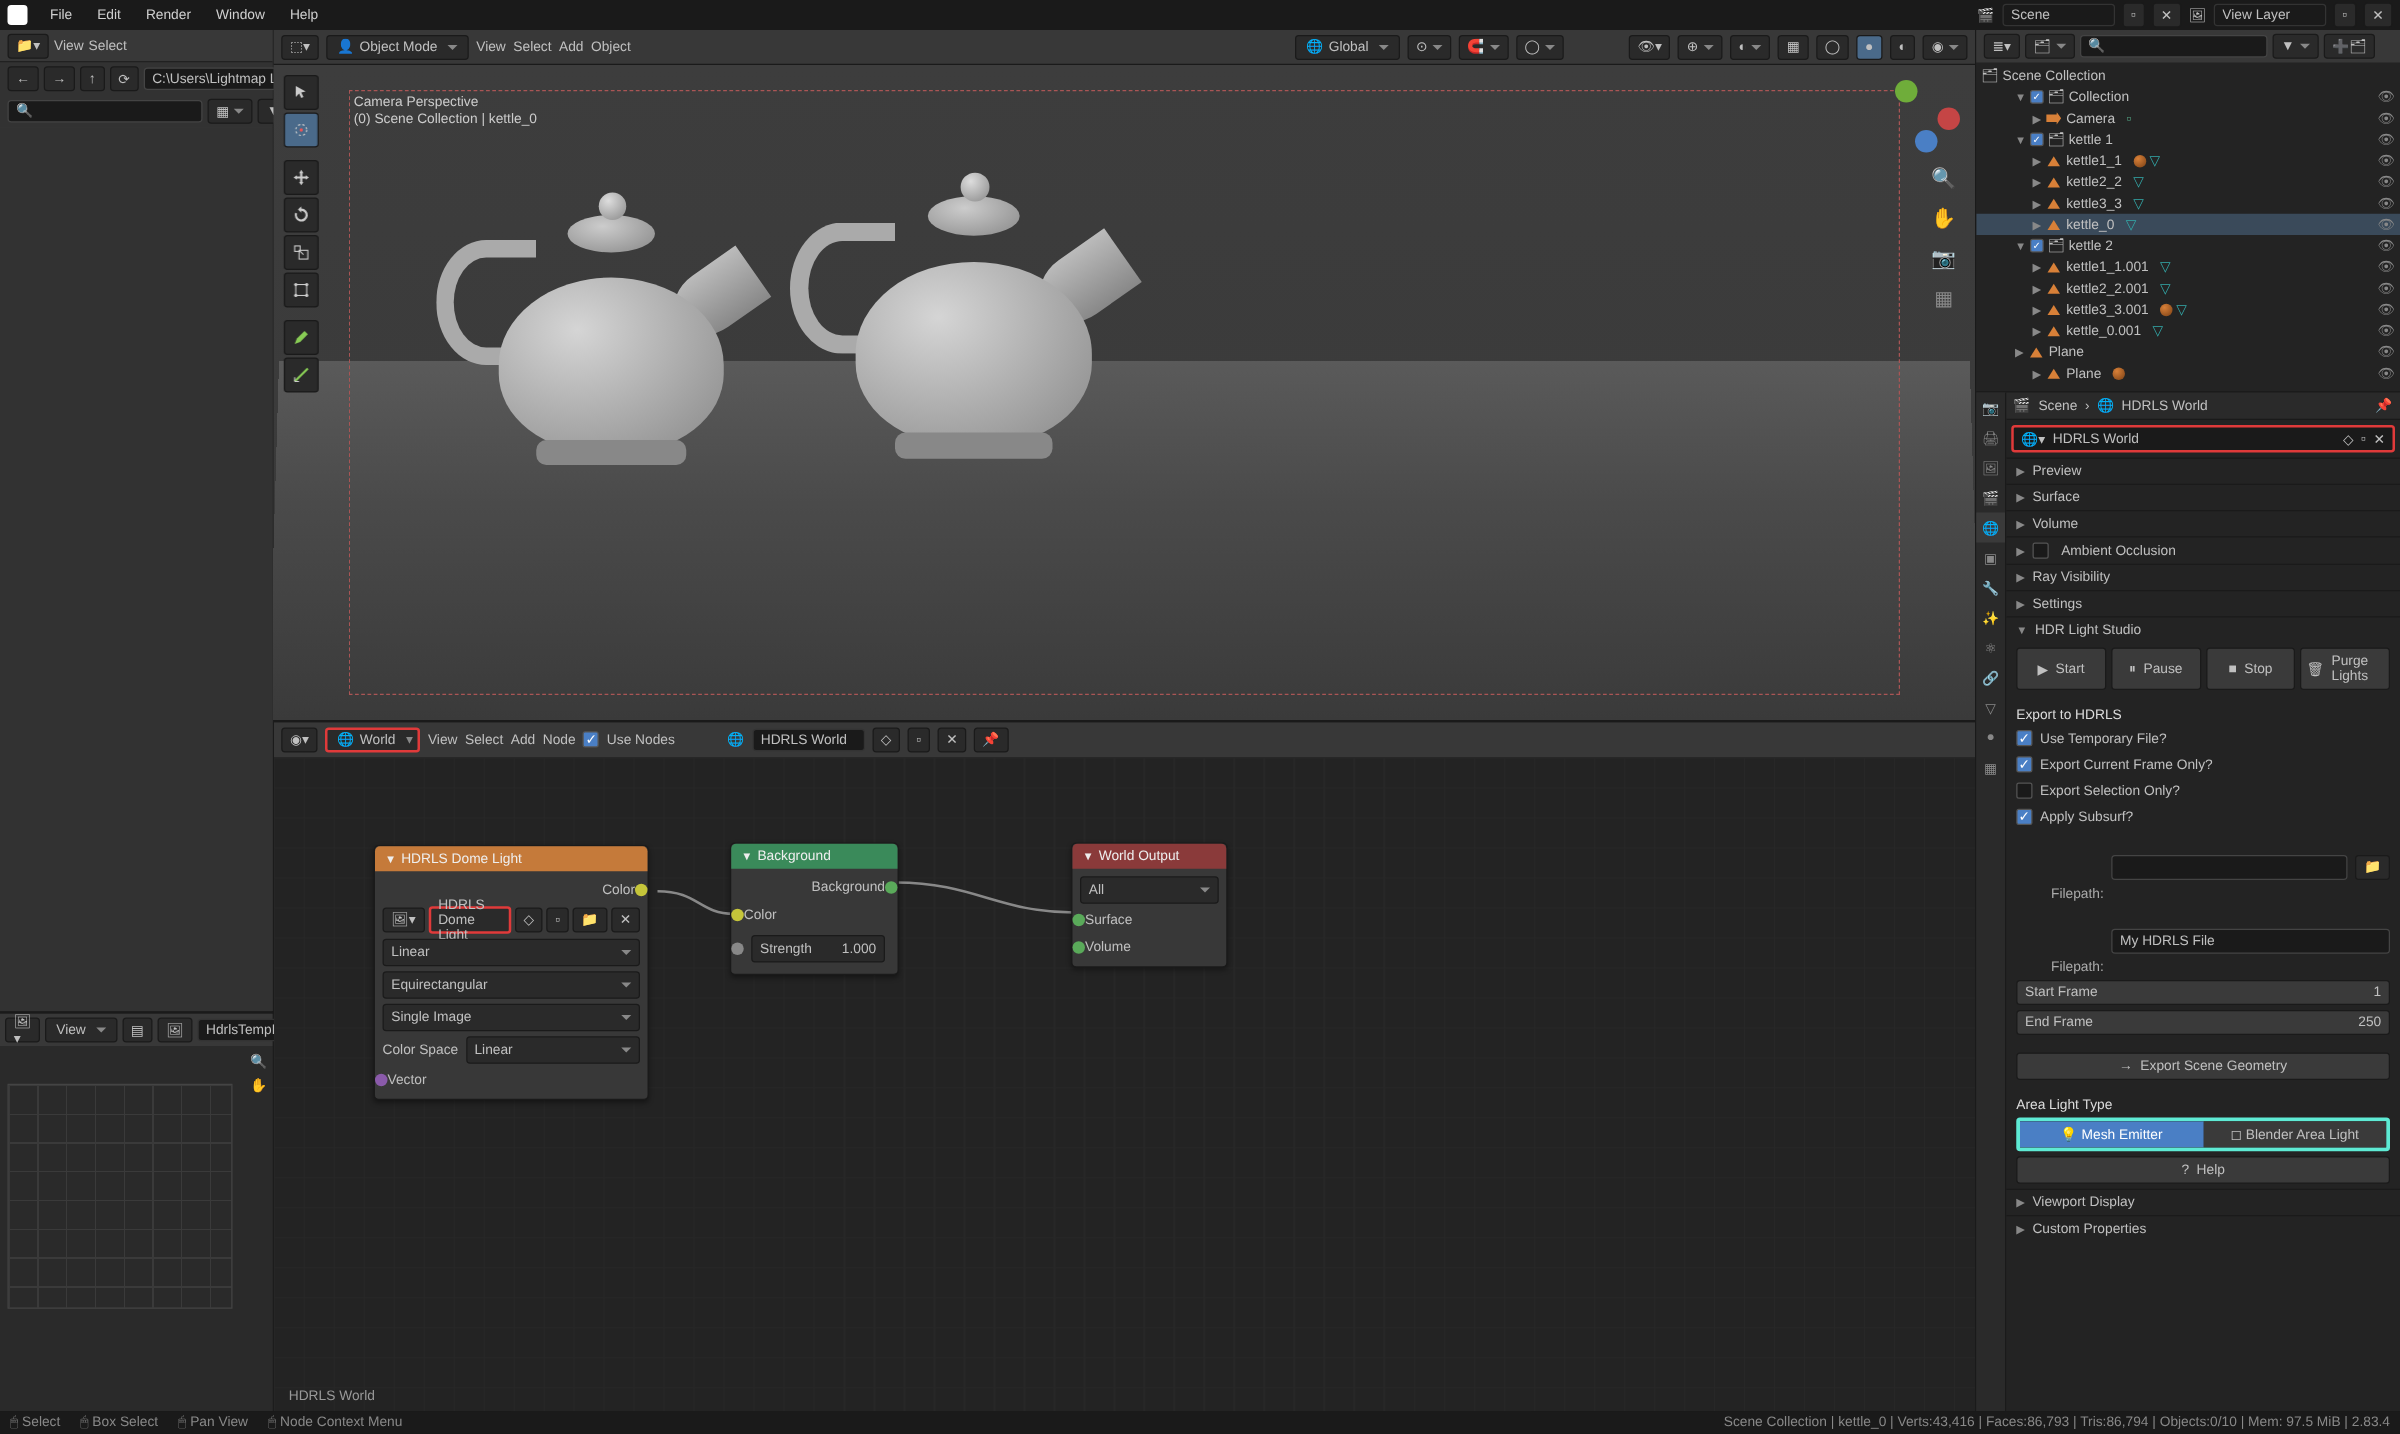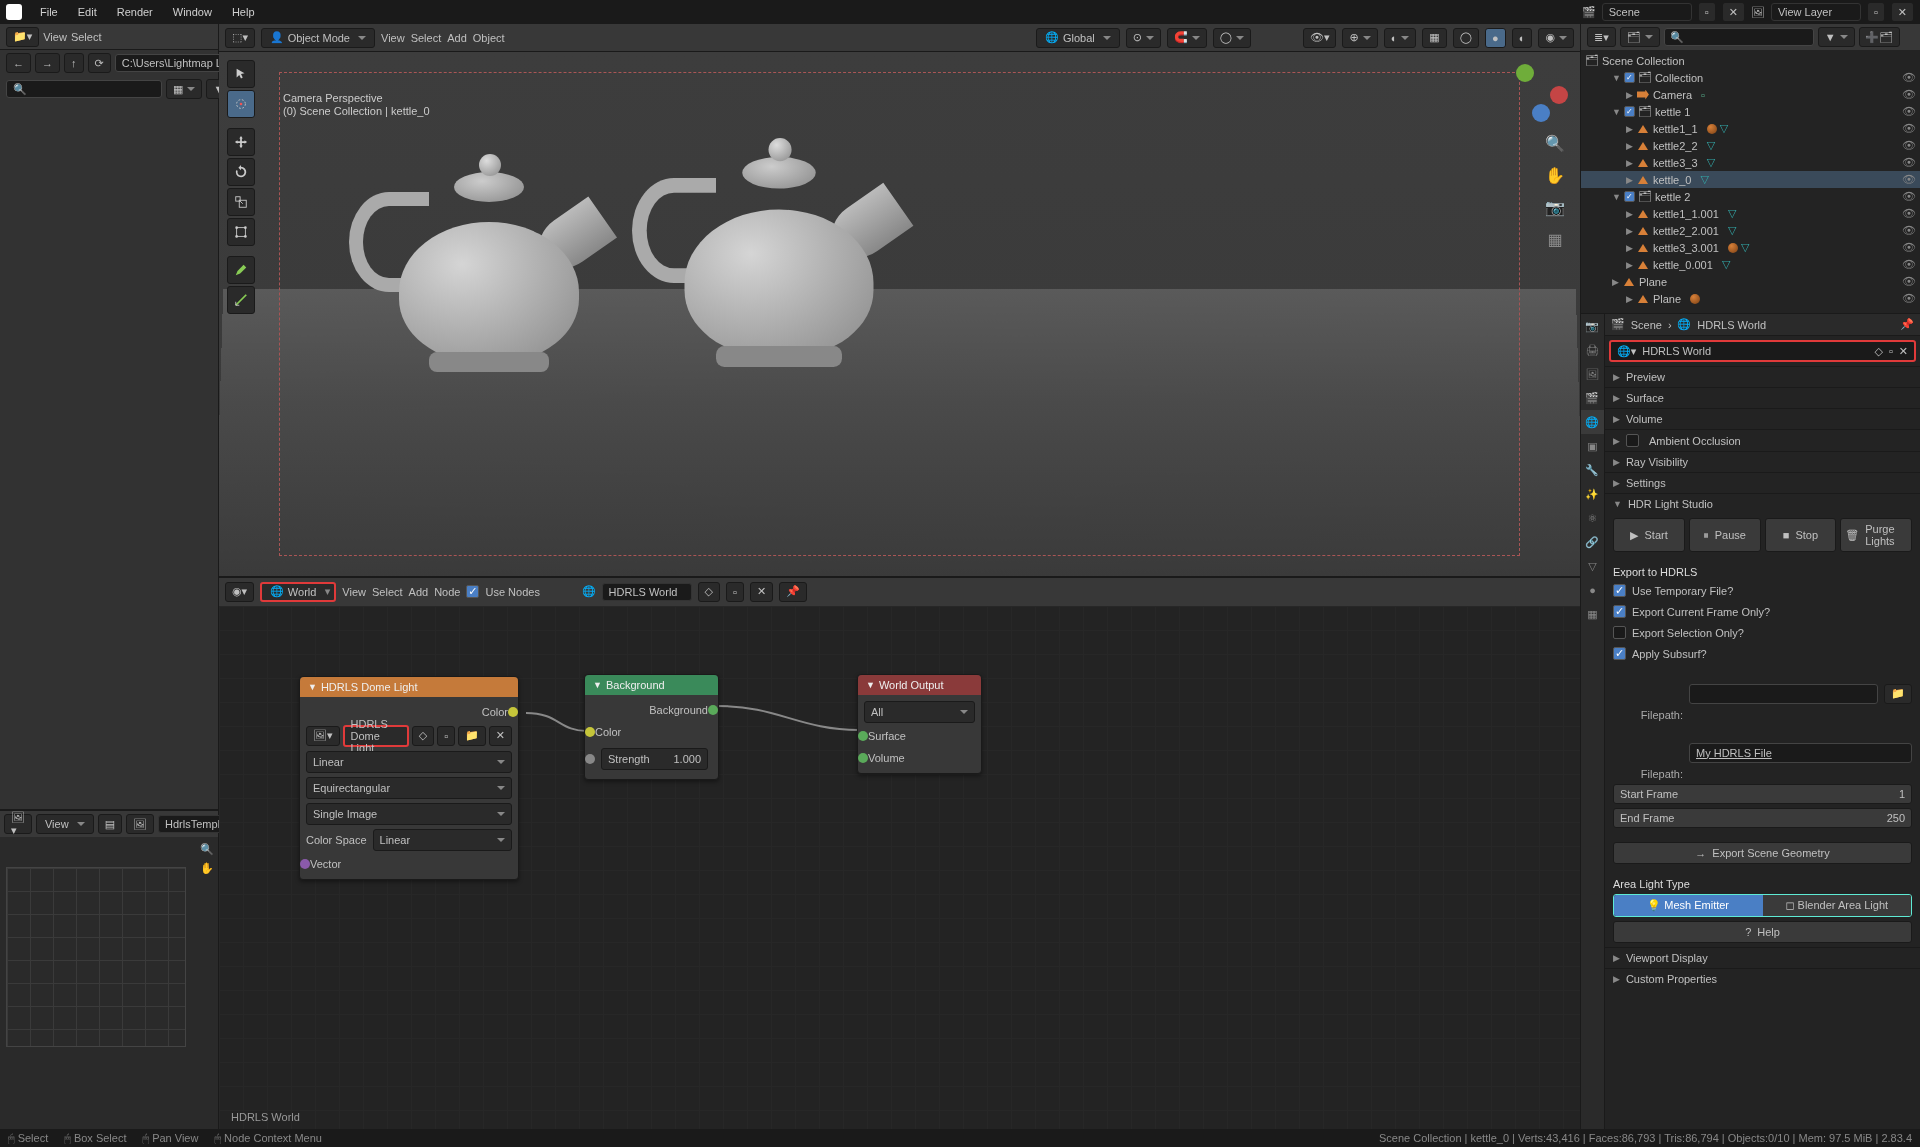--- a/index.html
+++ b/index.html
@@ -35,21 +35,21 @@
 
 
 .viewport-area { flex: 1; display: flex; flex-direction: column; background: #383838; }
 .viewport-header { height: 28px; background: #383838; border-bottom: 1px solid #1a1a1a; display: flex; align-items: center; padding: 0 6px; gap: 6px; }
 .viewport-body { flex: 1; position: relative; background: #393939; display: flex; }
 .vp-toolbar { width: 34px; background: transparent; display: flex; flex-direction: column; gap: 2px; padding: 4px; position: absolute; left: 4px; top: 4px; z-index: 5; }
 .vp-tool { width: 28px; height: 28px; background: #2a2a2a; border: 1px solid #1a1a1a; border-radius: 3px; display: flex; align-items: center; justify-content: center; cursor: pointer; }
 .vp-tool.active { background: #4a6a8a; }
 .viewport-canvas { flex: 1; position: relative; background: linear-gradient(#3d3d3d,#393939); overflow: hidden; }
 .camera-frame { position: absolute; left: 60px; top: 20px; right: 60px; bottom: 20px; border: 1px dashed #aa5555; }
-.camera-label { position: absolute; left: 64px; top: 40px; color: #ccc; font-size: 10px; line-height: 13px; }
+.camera-label { position: absolute; left: 64px; top: 24px; color: #ccc; font-size: 10px; line-height: 13px; }
 .gizmo { position: absolute; right: 12px; top: 12px; width: 60px; height: 60px; }
 .gizmo .dot { position: absolute; width: 18px; height: 18px; border-radius: 50%; font-size: 8px; display: flex; align-items: center; justify-content: center; color: #fff; }
 .axis-x { background: #c54545; right: 0; top: 22px; }
 .axis-y { background: #6fad3a; right: 34px; top: 0; }
 .axis-z { background: #4a7fc5; right: 18px; top: 40px; }
 .vp-side-icons { position: absolute; right: 14px; top: 80px; display: flex; flex-direction: column; gap: 10px; }
 .vp-side-icons .si { width: 22px; height: 22px; color: #888; display: flex; align-items: center; justify-content: center; font-size: 16px; }
 .floor { position: absolute; left: 0; right: 0; top: 45%; bottom: 0; background: linear-gradient(#5a5a5a 0%, #4a4a4a 40%, #3a3a3a 100%); transform: perspective(800px) rotateX(2deg); }
 .teapot { position: absolute; width: 260px; height: 220px; }
 .teapot .body { position: absolute; left: 40px; bottom: 20px; width: 180px; height: 140px; background: radial-gradient(ellipse at 35% 30%, #d5d5d5, #888); border-radius: 50% 50% 45% 45%; }
@@ -121,22 +121,22 @@
 .panel-body { padding: 4px 8px; display: flex; flex-direction: column; gap: 4px; }
 .check-row { display: flex; align-items: center; gap: 6px; padding: 2px 0; }
 .check { width: 13px; height: 13px; border: 1px solid #555; border-radius: 2px; background: #1a1a1a; display: inline-flex; align-items: center; justify-content: center; }
 .check.on { background: #4a7fc5; color: #fff; }
 .btn-row { display: flex; gap: 4px; }
 .wide-btn { flex: 1; background: #3a3a3a; border: 1px solid #1a1a1a; border-radius: 3px; padding: 4px; display: flex; align-items: center; justify-content: center; gap: 6px; cursor: pointer; }
 .num-field { display: flex; background: #3a3a3a; border: 1px solid #1a1a1a; border-radius: 3px; height: 20px; align-items: center; padding: 0 6px; justify-content: space-between; }
 .text-field { background: #1a1a1a; border: 1px solid #444; border-radius: 3px; height: 20px; padding: 0 6px; display: flex; align-items: center; }
 .label-field { display: flex; gap: 6px; align-items: center; }
 .label-field .lbl { width: 70px; text-align: right; color: #aaa; margin-top: 43px; }
-.label-field .val { flex: 1; text-decoration: underline; }
-.toggle-group { display: flex; border: 1px solid #5eead4; border-radius: 3px; overflow: hidden; }
+.label-field .val { flex: 1; }
+.toggle-group { display: flex; border: 3px solid #5eead4; border-radius: 3px; overflow: hidden; }
 .toggle-group .opt { flex: 1; padding: 4px; text-align: center; background: #3a3a3a; cursor: pointer; }
 .toggle-group .opt.active { background: #4a7fc5; color: #fff; }
 
 
 .statusbar { position: fixed; left: 0; right: 0; bottom: 0; height: 18px; background: #1a1a1a; display: flex; align-items: center; padding: 0 8px; gap: 16px; font-size: 10px; color: #888; }
 .statusbar .right { margin-left: auto; display: flex; gap: 0; }
 
 svg { display: block; }
 .icon-small { width: 14px; height: 14px; }
 .chevron::after { content: ''; border: 4px solid transparent; border-top-color: #888; margin-left: 4px; position: relative; top: 2px; }

